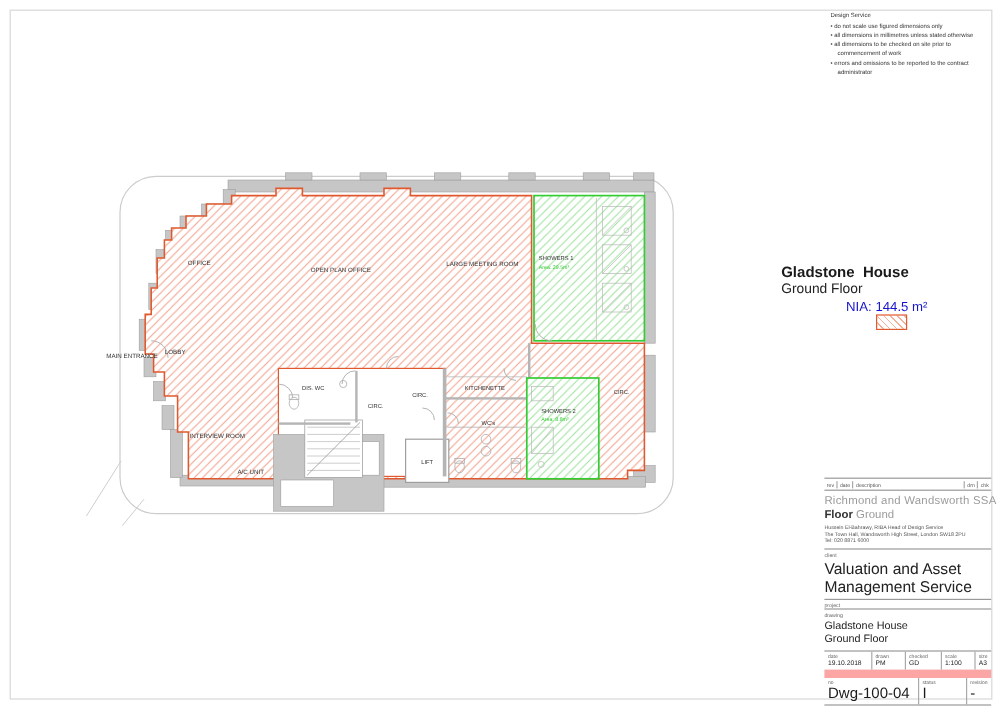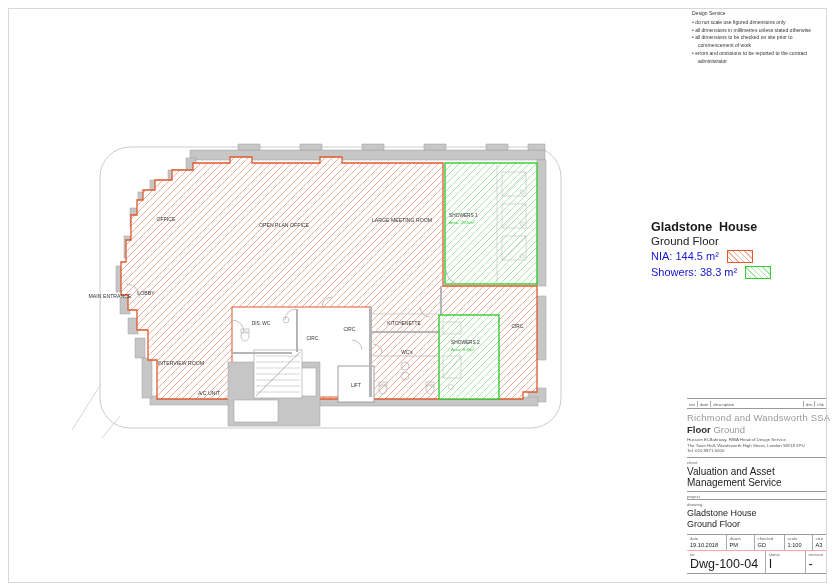--- a/index.html
+++ b/index.html
@@ -11,21 +11,21 @@
   .notes{position:absolute;left:692px;top:10px;width:136px;font-size:5px;
        line-height:1.55;color:#333;}
   .notes .notes-title{margin-bottom:1px;}
   .notes ul{margin:0;padding:0;list-style:none;}
   .notes li{padding-left:6px;text-indent:-6px;}
   .notes li::before{content:"\2022  ";}
   
   .legend{position:absolute;left:651px;top:220px;width:176px;}
   .legend .bld{font-size:12.5px;font-weight:bold;white-space:pre;color:#1a1a1a;}
   .legend .flr{font-size:11.5px;margin-top:1px;color:#222;}
-  .legend .row{display:flex;margin-top:3px;}
+  .legend .row{display:flex;align-items:center;margin-top:3px;flex-direction:column;}
   .legend .blue{font-size:11px;color:#1515d0;}
   .sw{width:24px;height:11px;margin-left:8px;border:1px solid;}
   .sw-nia{border-color:#e0592e;
      background:repeating-linear-gradient(45deg,#fff 0 3px,#f4b09a 3px 4px);}
   .sw-shw{border-color:#33cc33;
      background:repeating-linear-gradient(45deg,#fff 0 3px,#a5e6a5 3px 4px);}
   
   .tblock{position:absolute;left:687px;top:396px;width:139px;font-size:9px;}
   .rule{border-top:1px solid #9a9a9a;}
   .revrow{display:flex;font-size:4.3px;color:#555;padding:2px 0 1px 0;
@@ -33,30 +33,30 @@
   .revrow span{padding:1px 2px 0 2px;}
   .revrow .c2,.revrow .c3,.revrow .c4,.revrow .c5{border-left:1px solid #aaa;}
   .revrow .c3{flex:1;}
   .agency{padding:3px 0 3px 0;}
   .agency .l1{font-size:9.5px;color:#9b9b9b;letter-spacing:.2px;white-space:nowrap;}
   .agency .l2{font-size:9.5px;margin-top:1px;}
   .agency .l2 .b{font-weight:bold;color:#333;}
   .agency .l2 .g{color:#9b9b9b;}
   .addr{font-size:4.4px;color:#555;line-height:1.3;margin-top:2px;}
   .slabel{font-size:4.4px;color:#666;padding-top:2px;}
-  .sval{font-size:10px;color:#222;padding:1px 0 3px 0;}
+  .sval{font-size:13px;color:#222;padding:1px 0 3px 0;}
   .pval{font-size:9px;color:#222;line-height:1.25;padding:1px 0 3px 0;}
   .meta{display:flex;border-top:1px solid #9a9a9a;}
   .meta .cell{padding:1px 3px 2px 3px;border-right:1px solid #aaa;}
   .meta .cell:last-child{border-right:none;}
   .meta .ml{font-size:4.2px;color:#666;}
   .meta .mv{font-size:5.6px;color:#222;margin-top:1px;}
   .m-date{width:34px;}.m-drawn{width:22px;}.m-checked{width:24px;}
   .m-scale{width:22px;}.m-size{flex:1;}
-  .norow{display:flex;border-top:1px solid #fca5a5;border-bottom:1px solid #9a9a9a;}
+  .norow{display:flex;border-top:7px solid #fca5a5;border-bottom:1px solid #9a9a9a;}
   .norow .cell{padding:1px 3px 2px 3px;border-right:1px solid #aaa;}
   .norow .cell:last-child{border-right:none;}
   .norow .nl{font-size:4.2px;color:#666;}
   .norow .nv{font-size:12.5px;color:#1a1a1a;margin-top:0px;}
   .n-no{width:72px;}.n-status{width:33px;}.n-rev{flex:1;}
   svg text{font-family:"Liberation Sans",sans-serif;}
 </style>
 </head>
 <body>
 
@@ -215,24 +215,20 @@
   </ul>
 </div>
 
 <div class="legend">
   <div class="bld">Gladstone  House</div>
   <div class="flr">Ground Floor</div>
   <div class="row">
     <span class="blue">NIA: 144.5 m²</span>
     <span class="sw sw-nia"></span>
   </div>
-  <div class="row">
-    <span class="blue">Showers: 38.3 m²</span>
-    <span class="sw sw-shw"></span>
-  </div>
 </div>
 
 <div class="tblock">
   <div class="revrow">
     <span class="c1">rev</span>
     <span class="c2">date</span>
     <span class="c3">description</span>
     <span class="c4">drn</span>
     <span class="c5">chk</span>
   </div>

